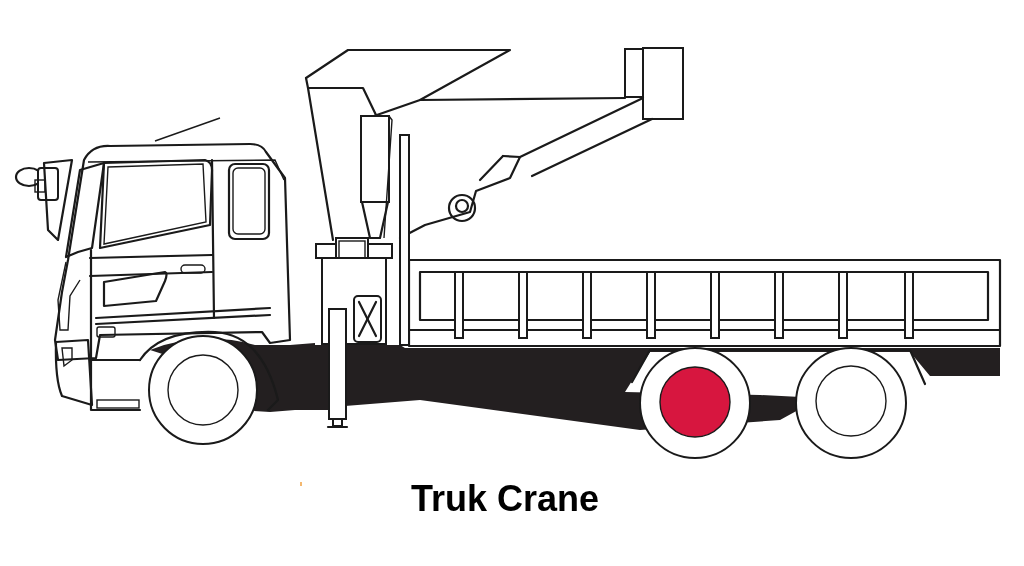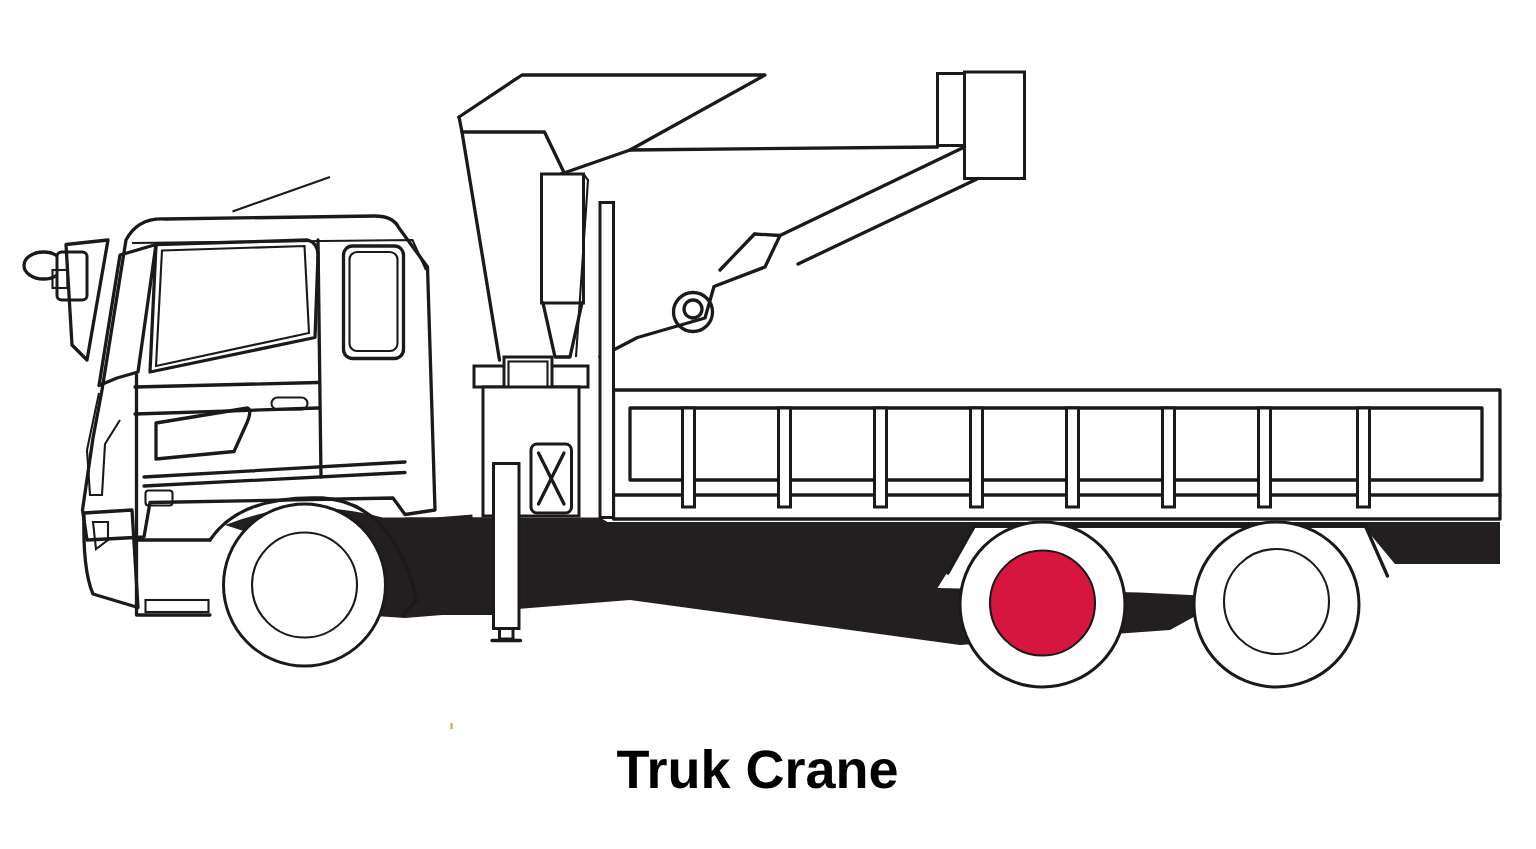--- a/index.html
+++ b/index.html
@@ -1,19 +1,19 @@
 <!DOCTYPE html>
 <html><head>
   <meta charset="utf-8">
   <style>
     html, body { margin: 0; padding: 0; background: #ffffff; }
     body { width: 1024px; height: 566px; position: relative; overflow: hidden; }
     #stage { position: absolute; left: 0; top: 0; width: 1024px; height: 566px; }
     .caption {
-      position: absolute; left: 0; top: 492px; width: 1010px; text-align: center;
+      position: absolute; left: 0; top: 478px; width: 1010px; text-align: center;
       font-family: "Liberation Sans", sans-serif; font-weight: bold; font-size: 36px; color: #000;
     }
     .caption span { display: inline-block; }
     svg .ln { fill: none; stroke: #1a1a1a; stroke-width: 2.2; stroke-linejoin: round; stroke-linecap: round; }
     svg .thin { fill: none; stroke: #1a1a1a; stroke-width: 1.4; }
     svg .wfill { fill: #ffffff; stroke: #1a1a1a; stroke-width: 2; }
     svg .blk { fill: #231f20; stroke: none; }
   </style>
 </head>
 <body>

